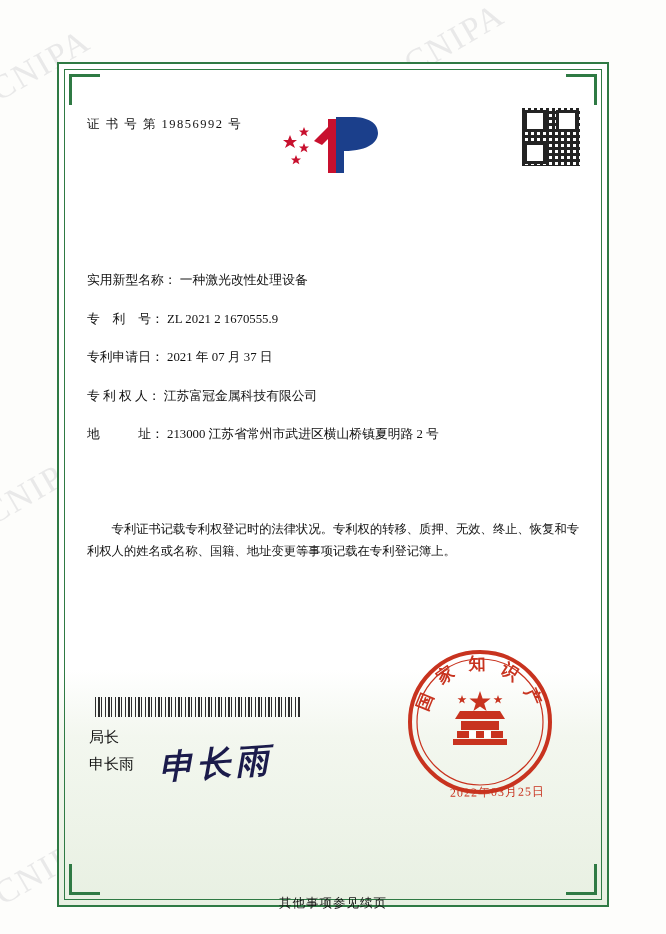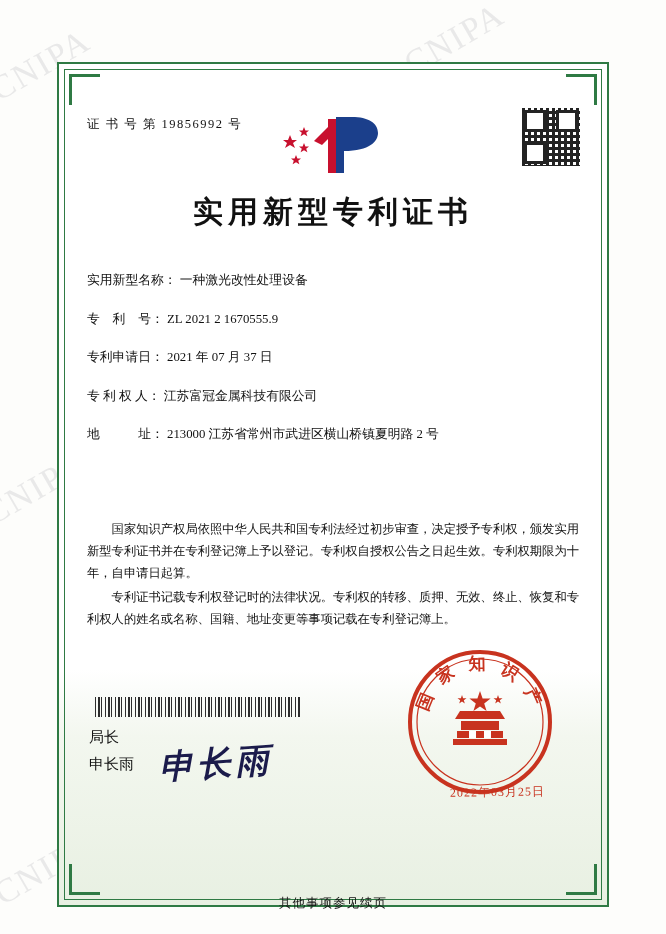--- a/index.html
+++ b/index.html
@@ -286,21 +286,20 @@
 
           <g fill="#c8102e">
             <polygon points="12,24 14,29 19,29 15,32 17,37 12,34 7,37 9,32 5,29 10,29"></polygon>
             <polygon points="26,16 27.4,19.5 31,19.5 28.2,21.8 29.4,25.3 26,23.2 22.6,25.3 23.8,21.8 21,19.5 24.6,19.5"></polygon>
             <polygon points="26,32 27.4,35.5 31,35.5 28.2,37.8 29.4,41.3 26,39.2 22.6,41.3 23.8,37.8 21,35.5 24.6,35.5"></polygon>
             <polygon points="18,44 19.4,47.5 23,47.5 20.2,49.8 21.4,53.3 18,51.2 14.6,53.3 15.8,49.8 13,47.5 16.6,47.5"></polygon>
           </g>
         </svg>
       </div>
 
-      <div class="title">实用新型专利证书</div>
 
       <div class="fields">
         <div class="row">
           <span class="lbl">实用新型名称：</span>
           <span class="val">一种激光改性处理设备</span>
         </div>
         <div class="row">
           <span class="lbl">专　利　号：</span>
           <span class="val">ZL 2021 2 1670555.9</span>
         </div>
@@ -312,21 +311,20 @@
           <span class="lbl">专 利 权 人：</span>
           <span class="val">江苏富冠金属科技有限公司</span>
         </div>
         <div class="row">
           <span class="lbl">地　　　址：</span>
           <span class="val">213000 江苏省常州市武进区横山桥镇夏明路 2 号</span>
         </div>
       </div>
 
       <div class="paras">
-        <p>国家知识产权局依照中华人民共和国专利法经过初步审查，决定授予专利权，颁发实用新型专利证书并在专利登记簿上予以登记。专利权自授权公告之日起生效。专利权期限为十年，自申请日起算。</p>
         <p>专利证书记载专利权登记时的法律状况。专利权的转移、质押、无效、终止、恢复和专利权人的姓名或名称、国籍、地址变更等事项记载在专利登记簿上。</p>
       </div>
 
       <div class="barcode"></div>
 
       <div class="seal">
         <svg width="150" height="150" viewBox="0 0 150 150" aria-hidden="true">
           <circle cx="75" cy="75" r="70" fill="none" stroke="#c8331f" stroke-width="4"></circle>
           <circle cx="75" cy="75" r="63" fill="none" stroke="#c8331f" stroke-width="1.2"></circle>
           <path id="sealArcTop" d="M 22 75 A 53 53 0 0 1 128 75" fill="none"></path>

